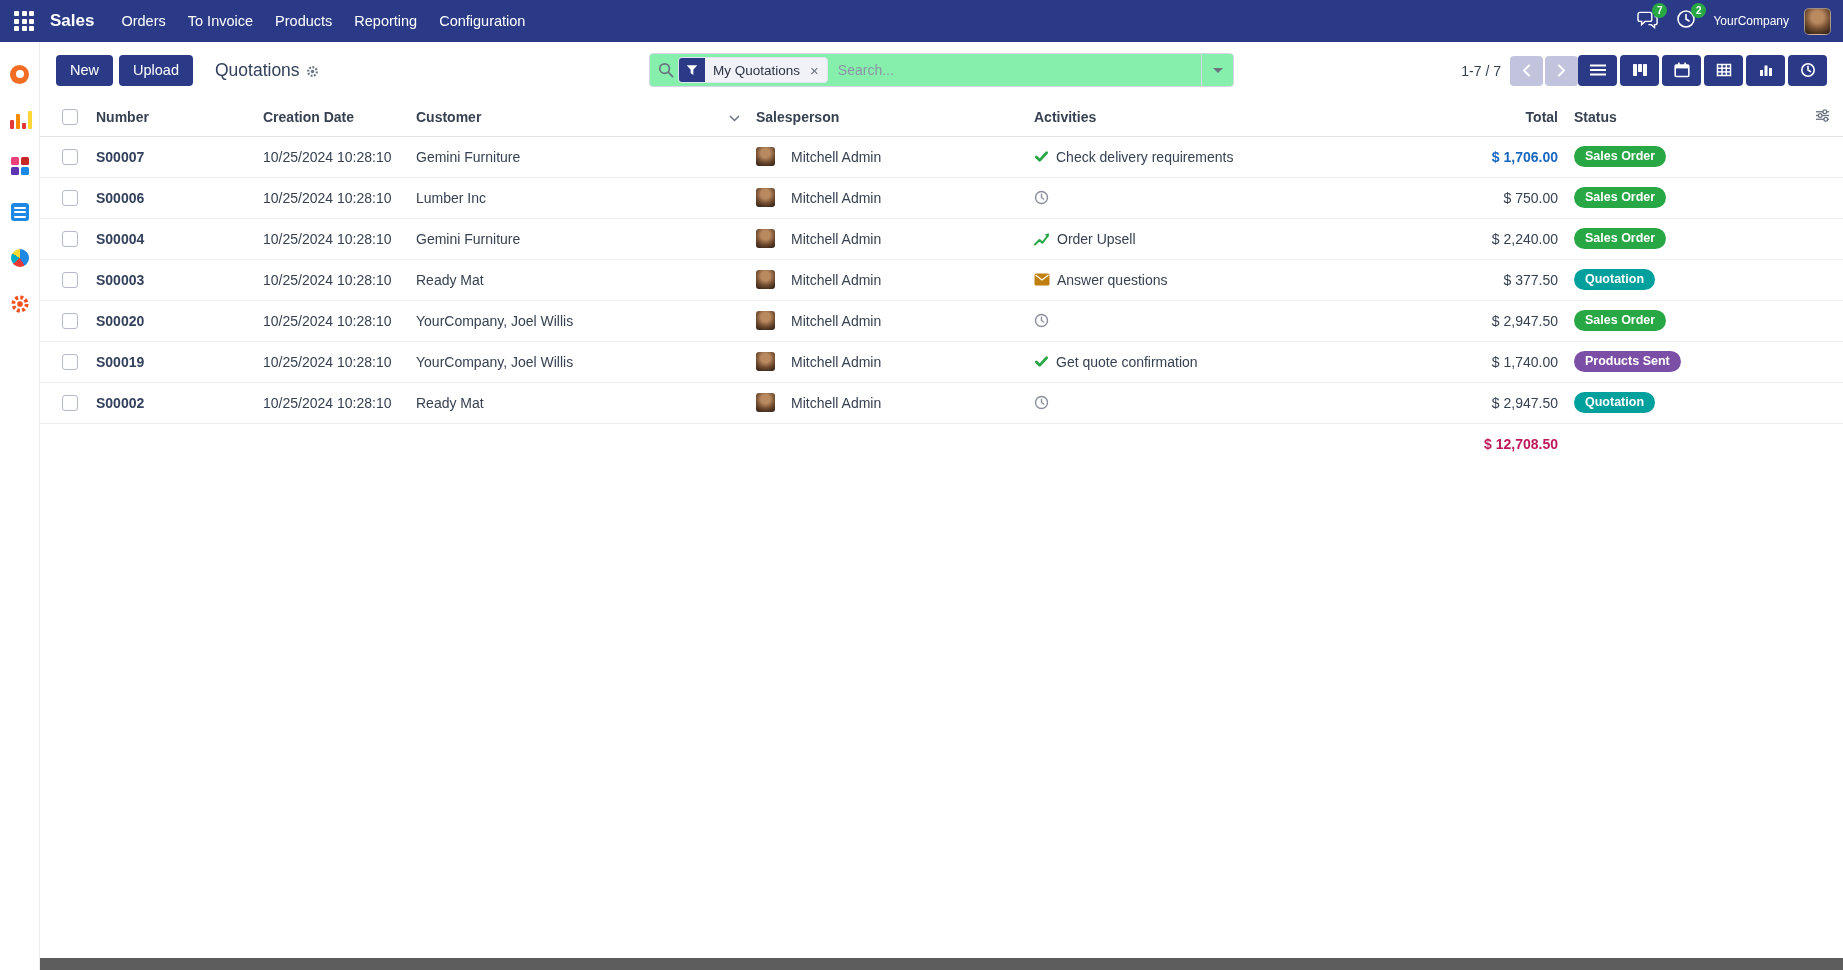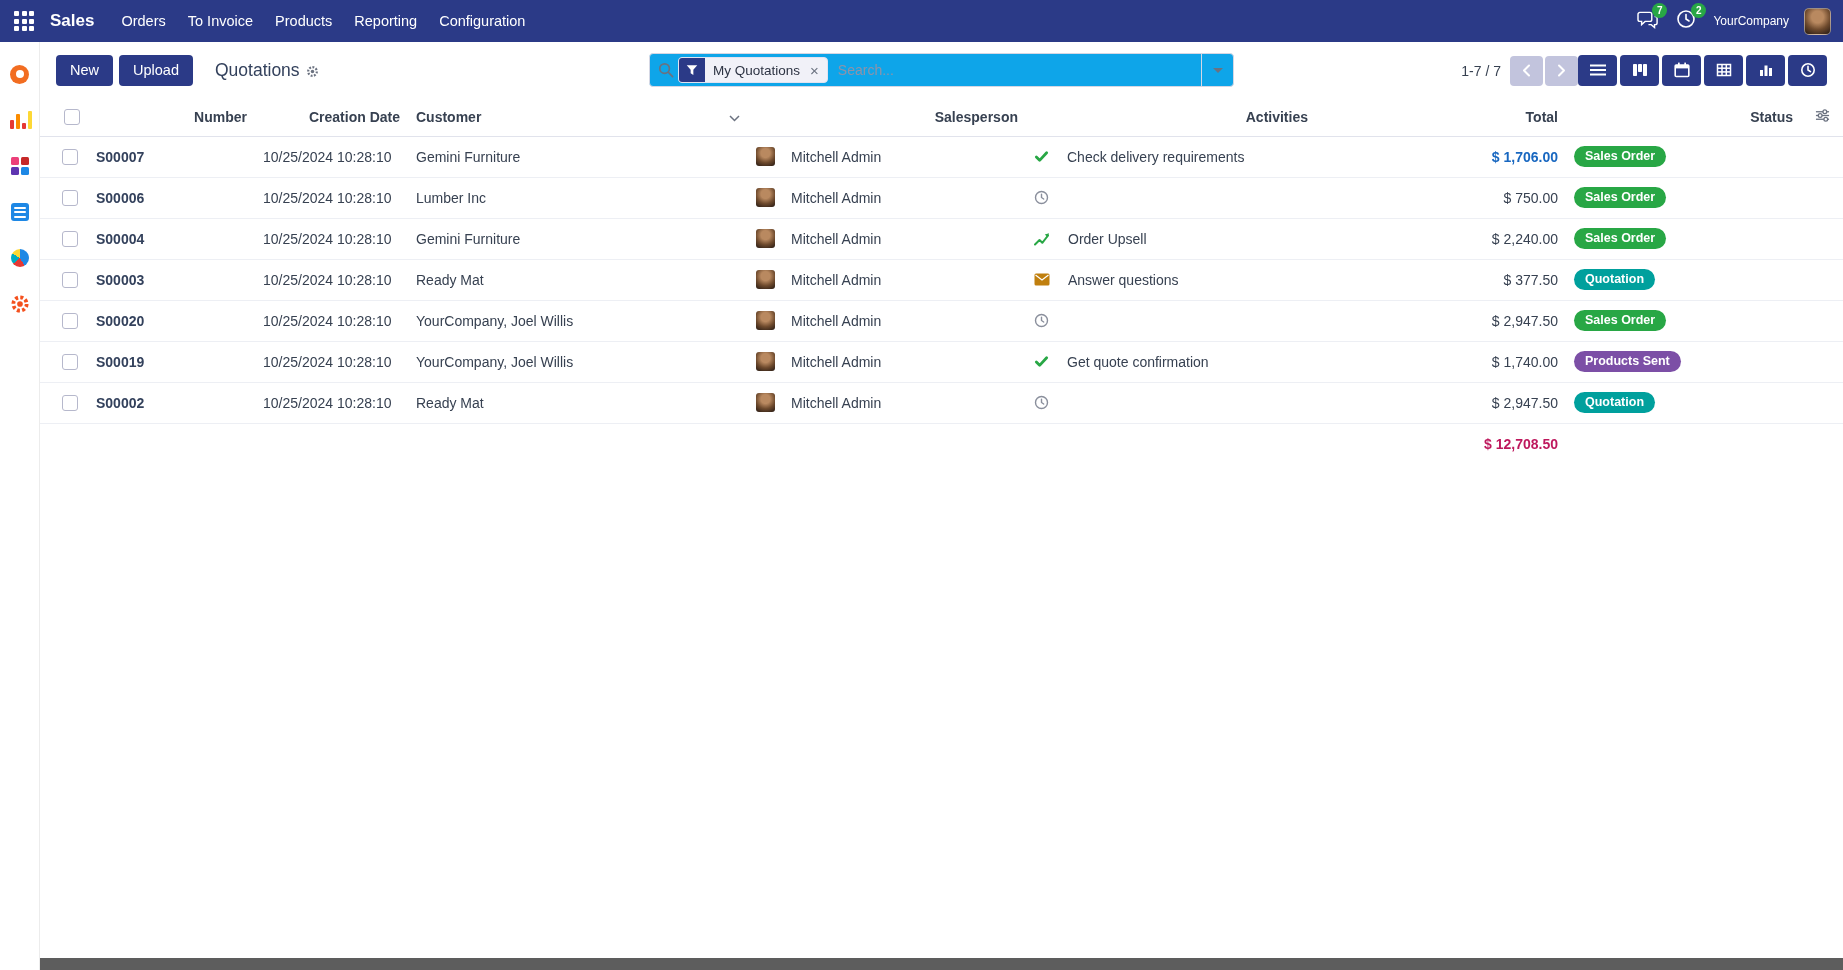--- a/index.html
+++ b/index.html
@@ -55,21 +55,21 @@
   .main{position:absolute;top:42px;left:40px;right:0;bottom:12px;background:#fff;}
   .bottom-strip{position:absolute;left:40px;right:0;bottom:0;height:12px;background:#5d5d5d;}
   
   .control-panel{height:56px;display:flex;align-items:center;padding:0 16px;}
   .cp-left{flex:1;display:flex;align-items:center;gap:6px;min-width:0;}
   .btn{background:var(--primary);color:#fff;border:none;border-radius:4px;height:31px;
     padding:0 14px;font-size:14.5px;font-weight:500;font-family:inherit;cursor:pointer;white-space:nowrap;}
   .page-title{margin-left:16px;font-size:17.5px;color:#33415c;display:flex;align-items:center;gap:6px;white-space:nowrap;}
   .title-gear{cursor:pointer;display:grid;place-items:center;margin-top:2px;}
   .cp-center{flex:0 0 585px;}
-  .searchbar{height:34px;border:1px solid #d5d7e4;border-radius:4px;background:#0ea5e9;
+  .searchbar{height:34px;border:1px solid #d5d7e4;border-radius:4px;background:#86efac;
     display:flex;align-items:center;padding-left:8px;}
   .mag{display:grid;place-items:center;margin-right:4px;}
   .facet{display:flex;align-items:stretch;background:#f1f1f8;border:1px solid #e2e3f0;
     border-radius:4px;height:26px;overflow:hidden;cursor:pointer;}
   .facet-ic{width:26px;background:var(--primary);display:grid;place-items:center;}
   .facet-label{display:flex;align-items:center;padding:0 8px;font-size:13.5px;color:#2d3343;}
   .facet-x{display:flex;align-items:center;padding:0 8px 0 2px;color:#6b7280;font-size:15px;cursor:pointer;}
   .search-input{flex:1;border:none;outline:none;background:transparent;font-family:inherit;
     font-size:14px;color:#374151;padding:0 10px;min-width:0;}
   .search-input::placeholder{color:#8f93a8;}
@@ -77,32 +77,32 @@
   .caret-down{width:0;height:0;border-left:5px solid transparent;border-right:5px solid transparent;border-top:5.5px solid #6b7280;}
   .cp-right{flex:1;display:flex;align-items:flex-end;justify-content:flex-end;}
   .pager{display:flex;align-items:center;gap:9px;}
   .pager-text{font-size:14px;color:#374151;white-space:nowrap;}
   .pager-btns{display:flex;gap:2px;}
   .pager-btn{width:33px;height:30px;border:none;border-radius:4px;background:#c2c4dd;display:grid;place-items:center;cursor:pointer;}
   .view-switcher{display:flex;gap:3px;}
   .vs-btn{width:39px;height:31px;border:none;border-radius:4px;background:var(--primary);display:grid;place-items:center;cursor:pointer;}
   
   table.o-list{width:100%;border-collapse:collapse;table-layout:fixed;font-size:14px;color:#374151;}
-  th{font-weight:700;text-align:right;padding:0 8px;height:38px;border-bottom:1px solid #e1e3ec;white-space:nowrap;}
+  th{font-weight:700;text-align:left;padding:0 8px;height:38px;border-bottom:1px solid #e1e3ec;white-space:nowrap;}
   td{padding:0 8px;height:41px;border-bottom:1px solid #edeff4;white-space:nowrap;overflow:hidden;}
   .col-cb{padding-left:22px;}
   .cbx{width:16px;height:16px;border:1px solid #b6b8cc;border-radius:3px;background:#fff;display:inline-block;vertical-align:middle;cursor:pointer;}
   td.num span{font-weight:600;color:#33415c;}
   .th-flex{display:flex;align-items:center;justify-content:space-between;}
   th.total,td.total{text-align:right;}
   td.total span.hl{color:var(--hl);font-weight:700;}
   .sp{display:flex;align-items:center;gap:16px;}
   .avatar-sm{width:19px;height:19px;border-radius:3px;flex:0 0 auto;
     background:radial-gradient(circle at 50% 32%, #b98960 0 28%, #6e4a2d 60%, #241812 100%);}
-  .act{display:flex;align-items:center;gap:18px;}
+  .act{display:flex;align-items:center;gap:7px;}
   .act-ic{display:grid;place-items:center;cursor:pointer;}
   .badge-status{display:inline-block;padding:4px 11px;border-radius:20px;color:#fff;font-size:12.5px;font-weight:700;line-height:1;}
   tfoot td{border-bottom:none;font-weight:700;color:#be185d;}
   .opt-col{text-align:center;}
 </style>
 </head>
 <body>
 
 <nav class="topbar">
   <div class="apps-btn">

